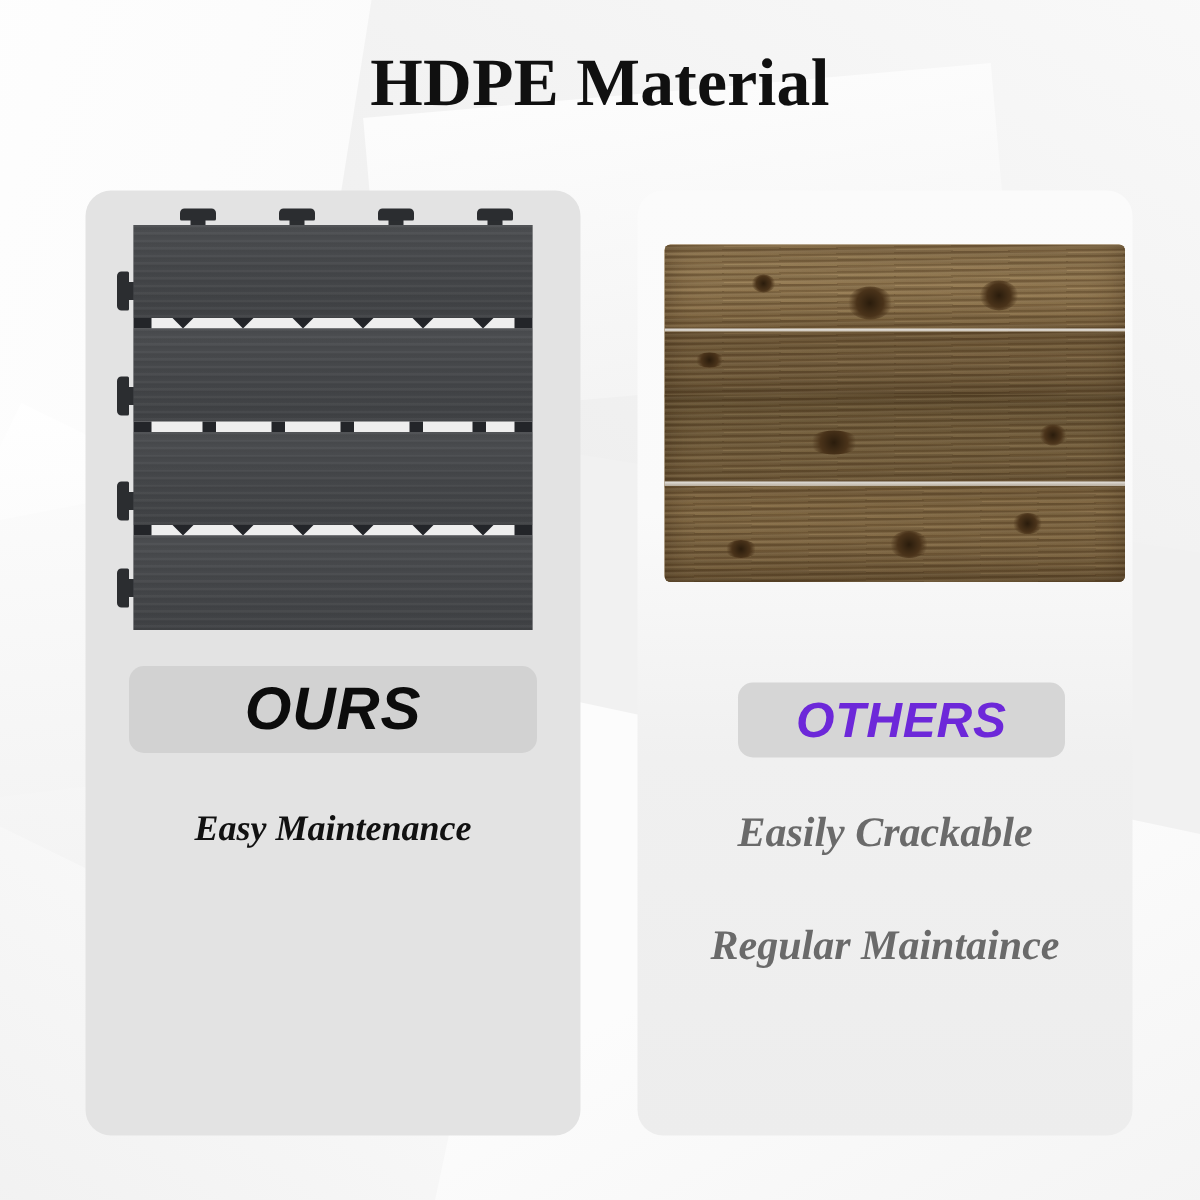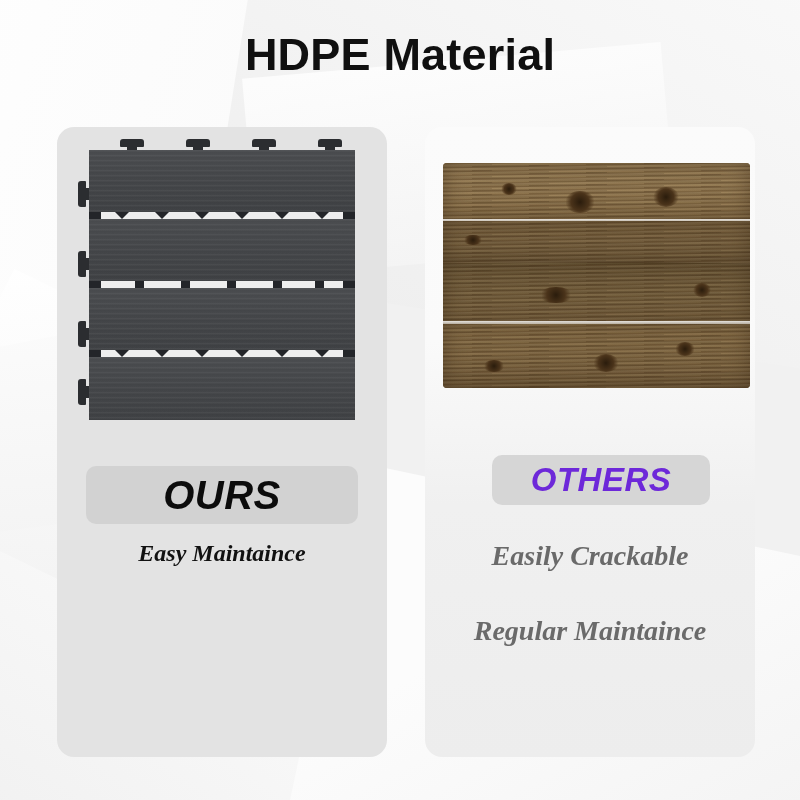--- a/index.html
+++ b/index.html
@@ -29,21 +29,21 @@
       background:linear-gradient(150deg,#ffffff 0%,#f0f0f0 100%);
       transform:rotate(26deg);opacity:.85;}
   .f6{top:60px;left:250px;width:420px;height:200px;
       background:linear-gradient(175deg,#ffffff 0%,#f4f4f4 100%);
       transform:rotate(-5deg);opacity:.8;}
 
   
   #title{
     position:absolute;top:29px;left:0;width:800px;text-align:center;
     font-size:45px;font-weight:bold;color:#101010;letter-spacing:.2px;
-    font-family:Liberation Sans, sans-serif;
+    font-family:Liberation Serif, serif;
   }
 
   
   .panel{position:absolute;border-radius:17px;}
   #panel-left{left:57px;top:127px;width:330px;height:630px;background:#e3e3e3;}
   #panel-right{left:425px;top:127px;width:330px;height:630px;
                background:linear-gradient(180deg,#fbfbfb 0%,#fafafa 34%,#f0f0f0 60%,#ededed 100%);}
 
   
   #tile-wrap{position:absolute;left:78px;top:139px;width:288px;height:282px;}
@@ -80,21 +80,21 @@
     background:
       repeating-linear-gradient(179deg,rgba(60,38,16,.22) 0px,rgba(60,38,16,.22) 1px,rgba(255,235,200,.10) 2px,rgba(255,235,200,.0) 4px),
       repeating-linear-gradient(181deg,rgba(30,18,6,.15) 0px,rgba(30,18,6,.15) 2px,rgba(0,0,0,0) 6px);}
   .knot{position:absolute;border-radius:50%;
         background:radial-gradient(circle,#2a1c0c 0%,#4a331a 48%,rgba(90,66,36,0) 78%);}
   .seam{position:absolute;left:0;width:307px;height:3px;
         background:linear-gradient(180deg,rgba(250,250,250,.85),rgba(220,215,205,.7));}
 
   
   .chip{position:absolute;border-radius:10px;display:flex;align-items:center;justify-content:center;}
-  #chip-ours{left:86px;top:466px;width:272px;height:58px;background:#d2d2d2;align-items:center;}
+  #chip-ours{left:86px;top:444px;width:272px;height:58px;background:#d2d2d2;align-items:center;}
   #chip-ours .chip-text{font-size:40px;font-weight:bold;font-style:italic;color:#0c0c0c;letter-spacing:.5px;}
   #chip-others{left:492px;top:455px;width:218px;height:50px;background:#d6d6d6;}
   #chip-others .chip-text{font-size:33px;font-weight:bold;font-style:italic;color:#6d28d9;letter-spacing:.5px;}
 
   
   .features{position:absolute;width:330px;text-align:center;}
   #features-left{left:57px;top:540px;}
   #features-right{left:425px;top:540px;}
   .feature{font-family:"Liberation Serif",serif;font-style:italic;font-weight:bold;}
   #features-left .feature{font-size:24px;color:#111111;margin-bottom:43px;}
@@ -217,18 +217,18 @@
 </div>
 
 <div class="chip" id="chip-ours">
   <span class="chip-text">OURS</span>
 </div>
 <div class="chip" id="chip-others">
   <span class="chip-text">OTHERS</span>
 </div>
 
 <div class="features" id="features-left">
-  <div class="feature">Easy Maintaince</div>
+  <div class="feature">Easy Maintenance</div>
 </div>
 <div class="features" id="features-right">
   <div class="feature">Easily Crackable</div>
   <div class="feature">Regular Maintaince</div>
 </div>
 
 </body></html>

